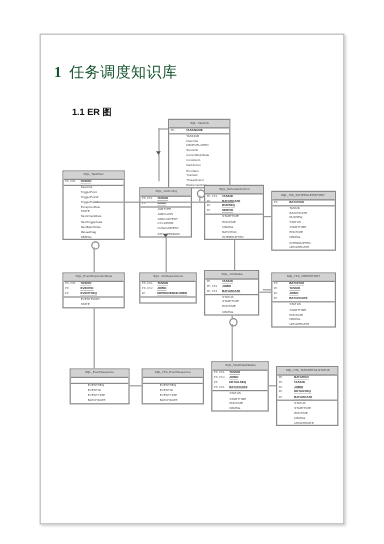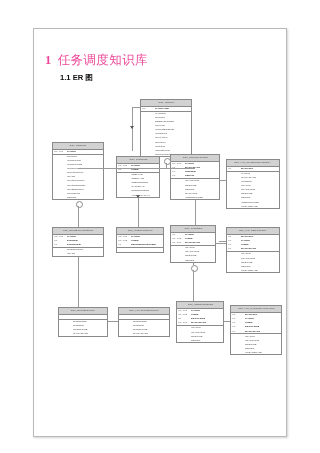--- a/index.html
+++ b/index.html
@@ -4,24 +4,24 @@
 <style>
   html,body{margin:0;padding:0;background:#ffffff;}
   body{width:320px;height:453px;overflow:hidden;
        font-family:"Liberation Sans", sans-serif;}
 
   #page{position:absolute;left:33px;top:28px;width:252px;height:407px;
         background:#ffffff;border:1px solid #b9b9b9;
         box-shadow:1px 1px 2px rgba(0,0,0,.18);}
 
   .h1{position:absolute;left:11px;top:23px;font-family:"Liberation Serif",serif;
-      font-size:12.5px;color:#ec4899;letter-spacing:.4px;white-space:nowrap;}
+      font-size:12.5px;color:#14532d;letter-spacing:.4px;white-space:nowrap;}
   .h1 .num{font-weight:bold;font-family:"Liberation Serif",serif;}
   .h1 .txt{margin-left:6px;}
-  .h2{position:absolute;left:26px;top:44px;font-size:7.6px;font-weight:bold;
+  .h2{position:absolute;left:26px;top:60px;font-size:7.6px;font-weight:bold;
       color:#111;white-space:nowrap;}
 
   #diagram{position:absolute;left:0;top:70px;width:252px;height:330px;}
 
   .ent{position:absolute;border:1px solid #8a8a8a;background:#ffffff;
        box-sizing:border-box;}
   .ent .ehdr{height:5.6px;background:#d2d2d2;border-bottom:1px solid #8a8a8a;
        display:flex;align-items:center;justify-content:center;overflow:hidden;}
   .ent .ehdr span{font-size:2.6px;color:#4a4a4a;white-space:nowrap;
        transform:scale(.94);letter-spacing:.05px;}

